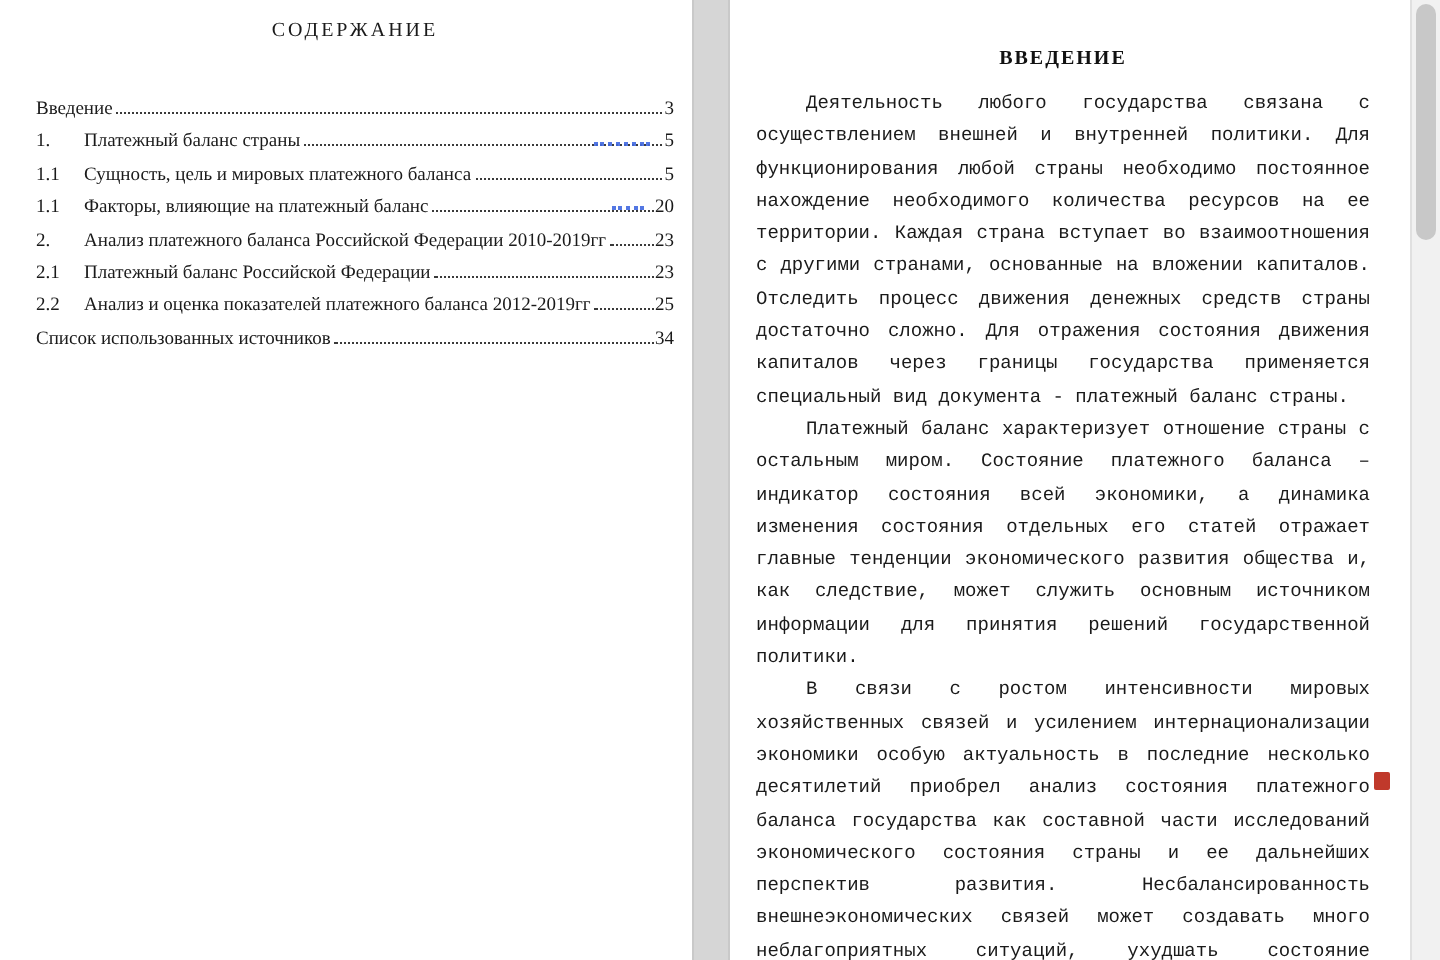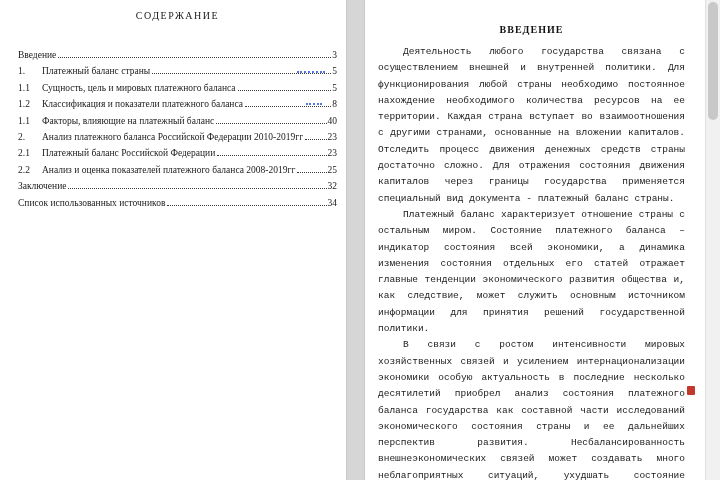--- a/index.html
+++ b/index.html
@@ -76,53 +76,42 @@
           <span class="toc-dots"></span>
           <span class="toc-page">5</span>
         </div>
         <div class="toc-row">
           <span class="toc-num">1.1</span>
           <span class="toc-label">Сущность, цель и мировых платежного баланса</span>
           <span class="toc-dots"></span>
           <span class="toc-page">5</span>
         </div>
         <div class="toc-row">
-          <span class="toc-num">1.2</span>
-          <span class="toc-label">Классификация и показатели платежного баланса</span>
-          <span class="toc-dots"></span>
-          <span class="toc-page">8</span>
-        </div>
-        <div class="toc-row">
           <span class="toc-num">1.1</span>
           <span class="toc-label">Факторы, влияющие на платежный баланс</span>
           <span class="toc-dots"></span>
-          <span class="toc-page">40</span>
+          <span class="toc-page">20</span>
         </div>
         <div class="toc-row">
           <span class="toc-num">2.</span>
           <span class="toc-label">Анализ платежного баланса Российской Федерации 2010-2019гг</span>
           <span class="toc-dots"></span>
           <span class="toc-page">23</span>
         </div>
         <div class="toc-row">
           <span class="toc-num">2.1</span>
           <span class="toc-label">Платежный баланс Российской Федерации</span>
           <span class="toc-dots"></span>
           <span class="toc-page">23</span>
         </div>
         <div class="toc-row">
           <span class="toc-num">2.2</span>
-          <span class="toc-label">Анализ и оценка показателей платежного баланса 2008-2019гг</span>
+          <span class="toc-label">Анализ и оценка показателей платежного баланса 2012-2019гг</span>
           <span class="toc-dots"></span>
           <span class="toc-page">25</span>
-        </div>
-        <div class="toc-row">
-          <span class="toc-label">Заключение</span>
-          <span class="toc-dots"></span>
-          <span class="toc-page">32</span>
         </div>
         <div class="toc-row">
           <span class="toc-label">Список использованных источников</span>
           <span class="toc-dots"></span>
           <span class="toc-page">34</span>
         </div>
       </div>
   </div>
 
   <div class="page-gap"></div>

